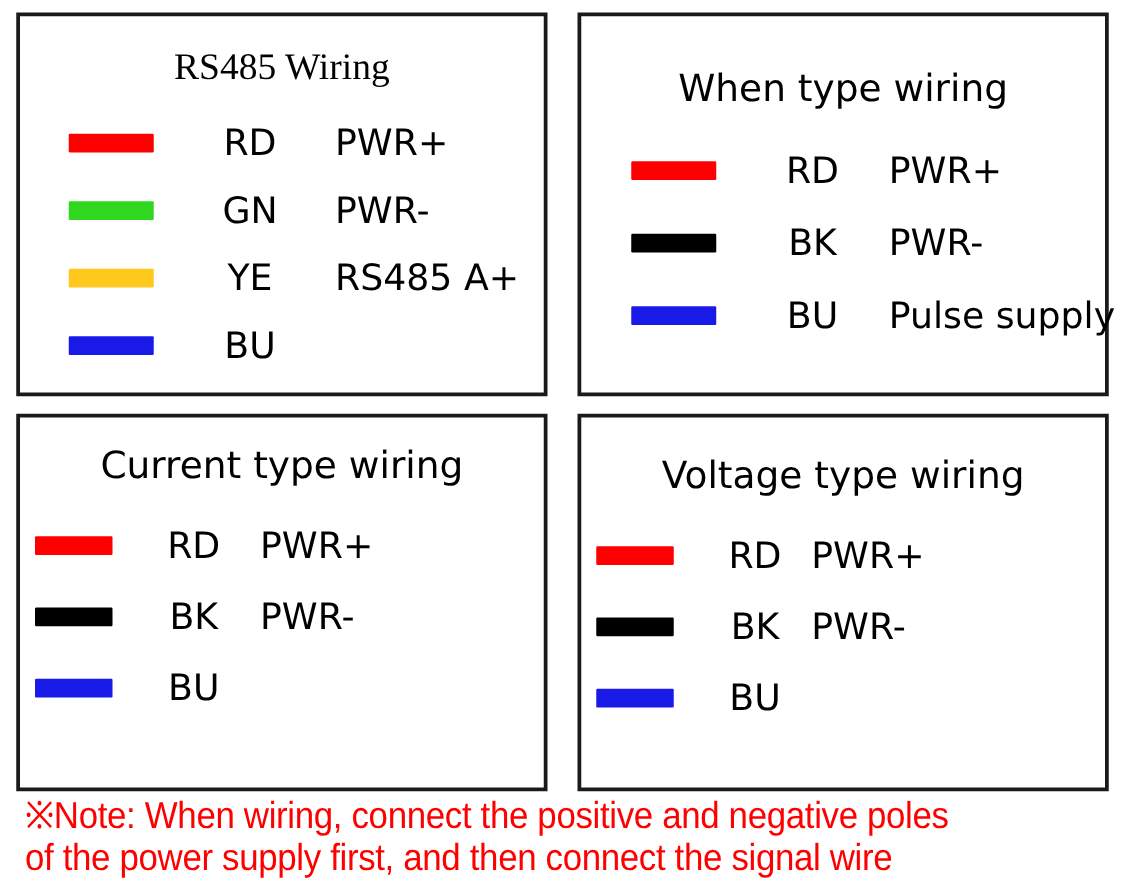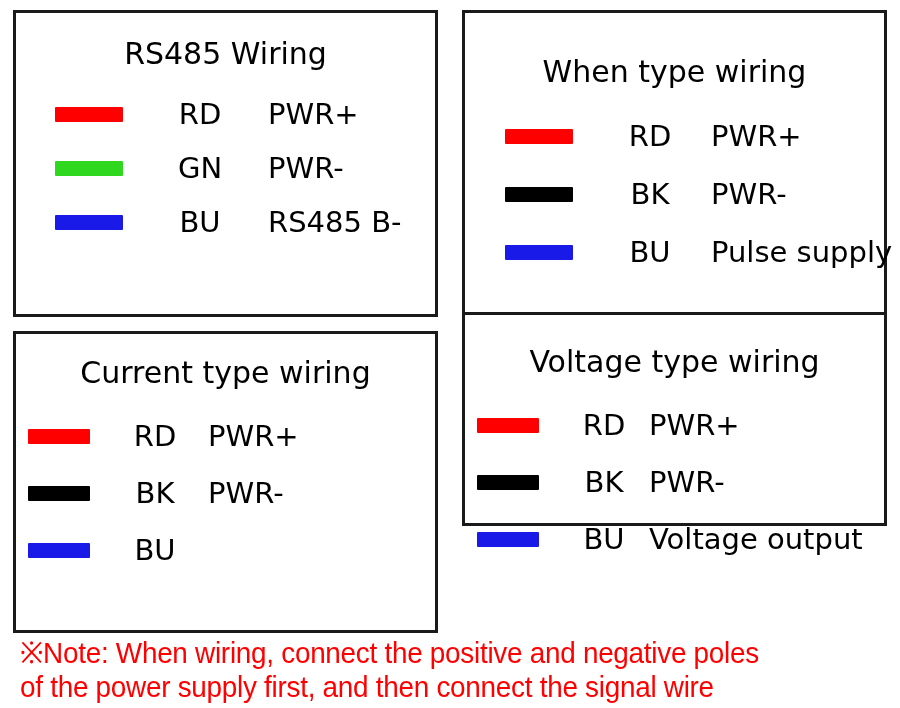--- a/index.html
+++ b/index.html
@@ -25,30 +25,30 @@
   .panel {
     position: absolute;
     box-sizing: border-box;
     border: 3px solid #1a1a1a;
     background: #ffffff;
   }
 
   .panel-tl { left: 13px;  top: 10px;  width: 425px; height: 307px; }
   .panel-tr { left: 462px; top: 10px;  width: 425px; height: 307px; }
   .panel-bl { left: 13px;  top: 331px; width: 425px; height: 302px; }
-  .panel-br { left: 462px; top: 312px; width: 425px; height: 214px; }
+  .panel-br { left: 462px; top: 331px; width: 425px; height: 302px; }
 
   .panel-title {
     text-align: center;
     font-size: 30px;
     line-height: 1;
     font-weight: 400;
     white-space: nowrap;
   }
-  .panel-tl .panel-title { margin-top: 26px; }
+  .panel-tl .panel-title { margin-top: 26px; font-family: Liberation Serif, serif; }
   .panel-tr .panel-title { margin-top: 44px; }
   .panel-bl .panel-title { margin-top: 24px; }
   .panel-br .panel-title { margin-top: 32px; }
 
   
   .rows {
     margin-top: 18px;
   }
   .row {
     display: flex;
@@ -129,25 +129,29 @@
         <span class="code">RD</span>
         <span class="desc">PWR+</span>
       </div>
 
       <div class="row">
         <span class="swatch" style="background:#2fd81e"></span>
         <span class="code">GN</span>
         <span class="desc">PWR-</span>
       </div>
 
-
-      <div class="row">
-        <span class="swatch" style="background:#1a1ae8"></span>
-        <span class="code">BU</span>
-        <span class="desc">RS485 B-</span>
+      <div class="row">
+        <span class="swatch" style="background:#ffc81c"></span>
+        <span class="code">YE</span>
+        <span class="desc">RS485 A+</span>
+      </div>
+
+      <div class="row">
+        <span class="swatch" style="background:#1a1ae8"></span>
+        <span class="code">BU</span>
       </div>
 
     </div>
   </div>
 
   <div class="panel panel-tr">
     <div class="panel-title">When type wiring</div>
     <div class="rows">
 
       <div class="row">
@@ -207,21 +211,20 @@
 
       <div class="row">
         <span class="swatch" style="background:#000000"></span>
         <span class="code">BK</span>
         <span class="desc">PWR-</span>
       </div>
 
       <div class="row">
         <span class="swatch" style="background:#1a1ae8"></span>
         <span class="code">BU</span>
-        <span class="desc">Voltage output</span>
       </div>
 
     </div>
   </div>
 
   <div class="note">
     <div class="note-line">※Note: When wiring, connect the positive and negative poles</div>
     <div class="note-line">of the power supply first, and then connect the signal wire</div>
   </div>
 

